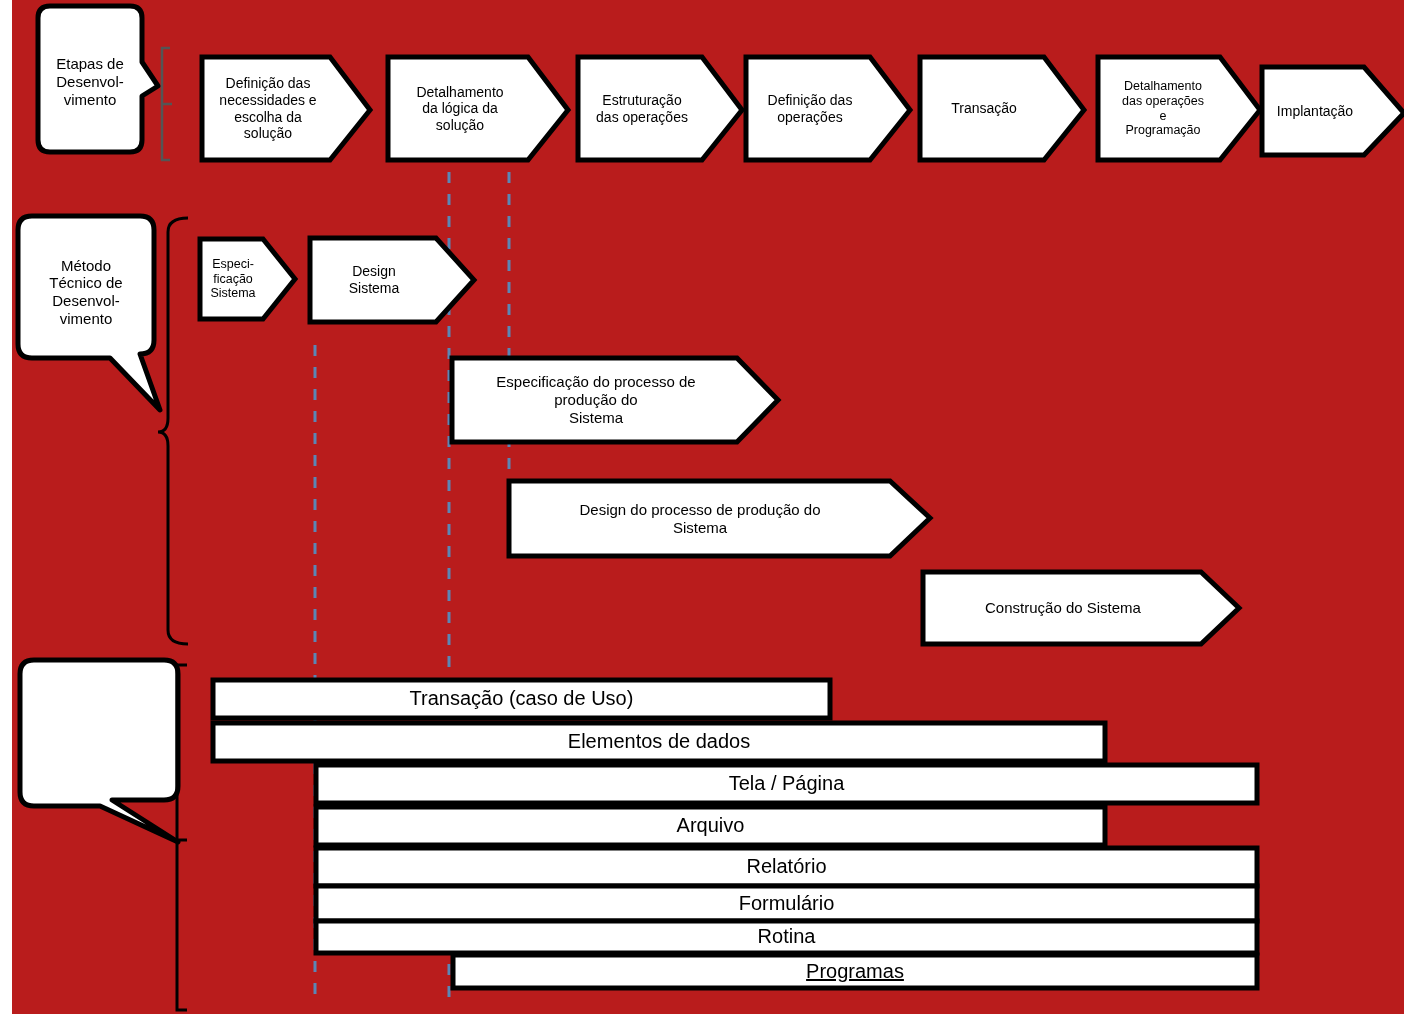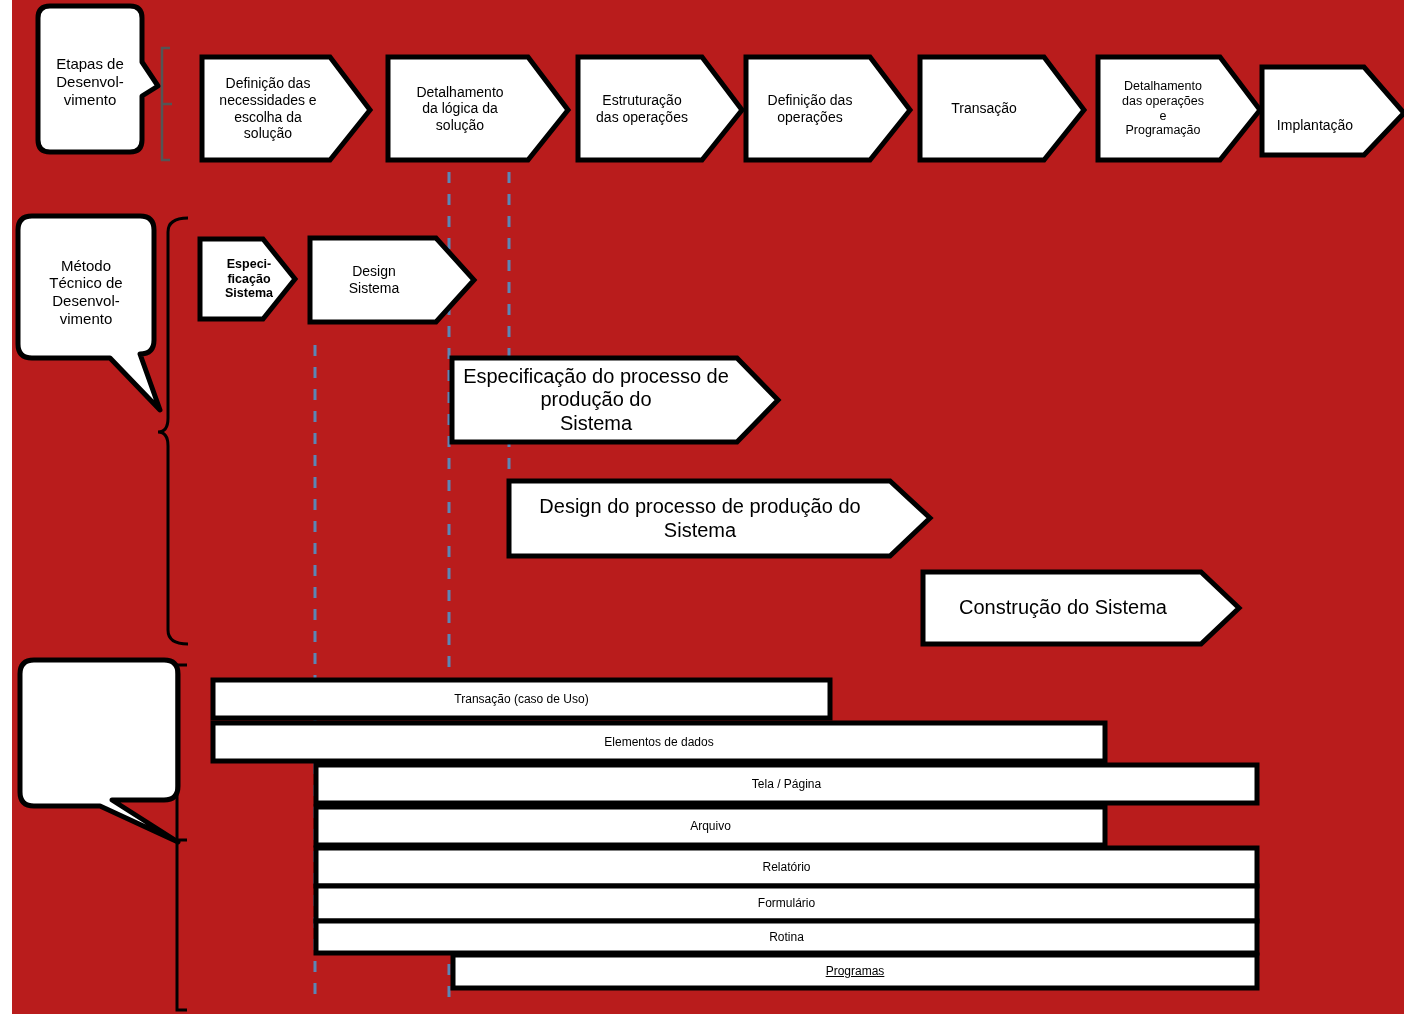--- a/index.html
+++ b/index.html
@@ -40,24 +40,24 @@
   .bubble-label {
     font-size: 15px;
   }
   .chev-label {
     font-size: 14px;
   }
   .chev-label-sm {
     font-size: 12.5px;
   }
   .wide-label {
-    font-size: 20px;
+    font-size: 15px;
   }
   .bar-label {
-    font-size: 12px;
+    font-size: 20px;
   }
 </style>
 </head>
 <body>
 
 <div id="canvas">
 
   <svg class="svg-layer" viewBox="0 0 1404 1014" xmlns="http://www.w3.org/2000/svg">
 
     <g>
@@ -139,28 +139,28 @@
 solução</div>
   <div class="lbl chev-label" style="left:566px; top:57px; width:128px; height:103px;">Estruturação
 das operações</div>
   <div class="lbl chev-label" style="left:734px; top:57px; width:128px; height:103px;">Definição das
 operações</div>
   <div class="lbl chev-label" style="left:908px; top:57px; width:128px; height:103px;">Transação</div>
   <div class="lbl chev-label-sm" style="left:1086px; top:57px; width:130px; height:103px;">Detalhamento
 das operações
 e
 Programação</div>
-  <div class="lbl chev-label" style="left:1250px; top:81px; width:106px; height:88px;">Implantação</div>
+  <div class="lbl chev-label" style="left:1250px; top:67px; width:106px; height:88px;">Implantação</div>
 
   <div class="lbl bubble-label" style="left:8px; top:242px; width:132px; height:100px;">Método
 Técnico de
 Desenvol-
 vimento</div>
 
-  <div class="lbl chev-label-sm" style="left:204px; top:239px; width:66px; height:80px;font-weight:bold;">Especi-
+  <div class="lbl chev-label-sm" style="left:188px; top:239px; width:66px; height:80px;">Especi-
 ficação
 Sistema</div>
   <div class="lbl chev-label" style="left:298px; top:238px; width:128px; height:84px;">Design
 Sistema</div>
   <div class="lbl wide-label" style="left:440px; top:358px; width:288px; height:84px;">Especificação do processo de
 produção do
 Sistema</div>
   <div class="lbl wide-label" style="left:497px; top:481px; width:382px; height:75px;">Design do processo de produção do
 Sistema</div>
   <div class="lbl wide-label" style="left:911px; top:572px; width:280px; height:72px;">Construção do Sistema</div>

